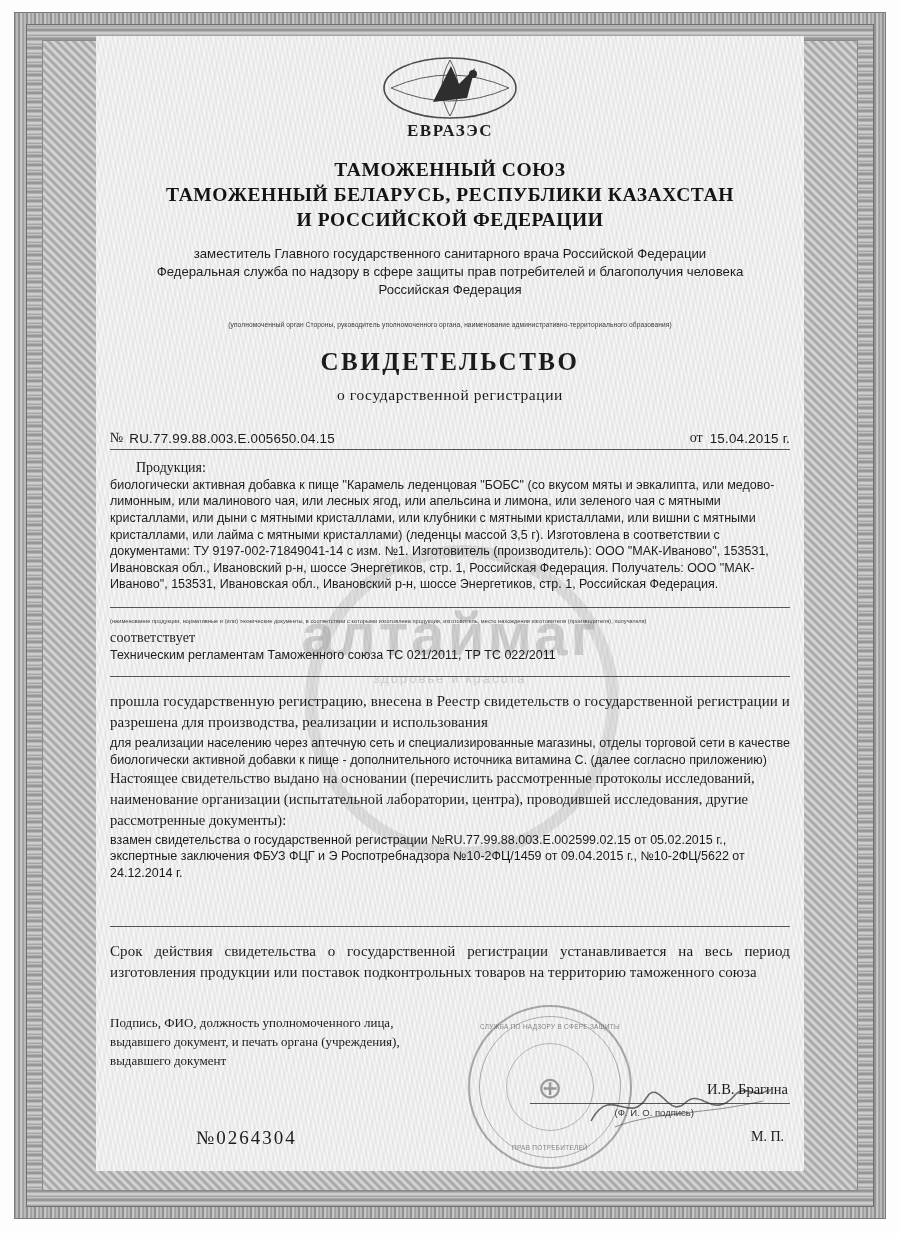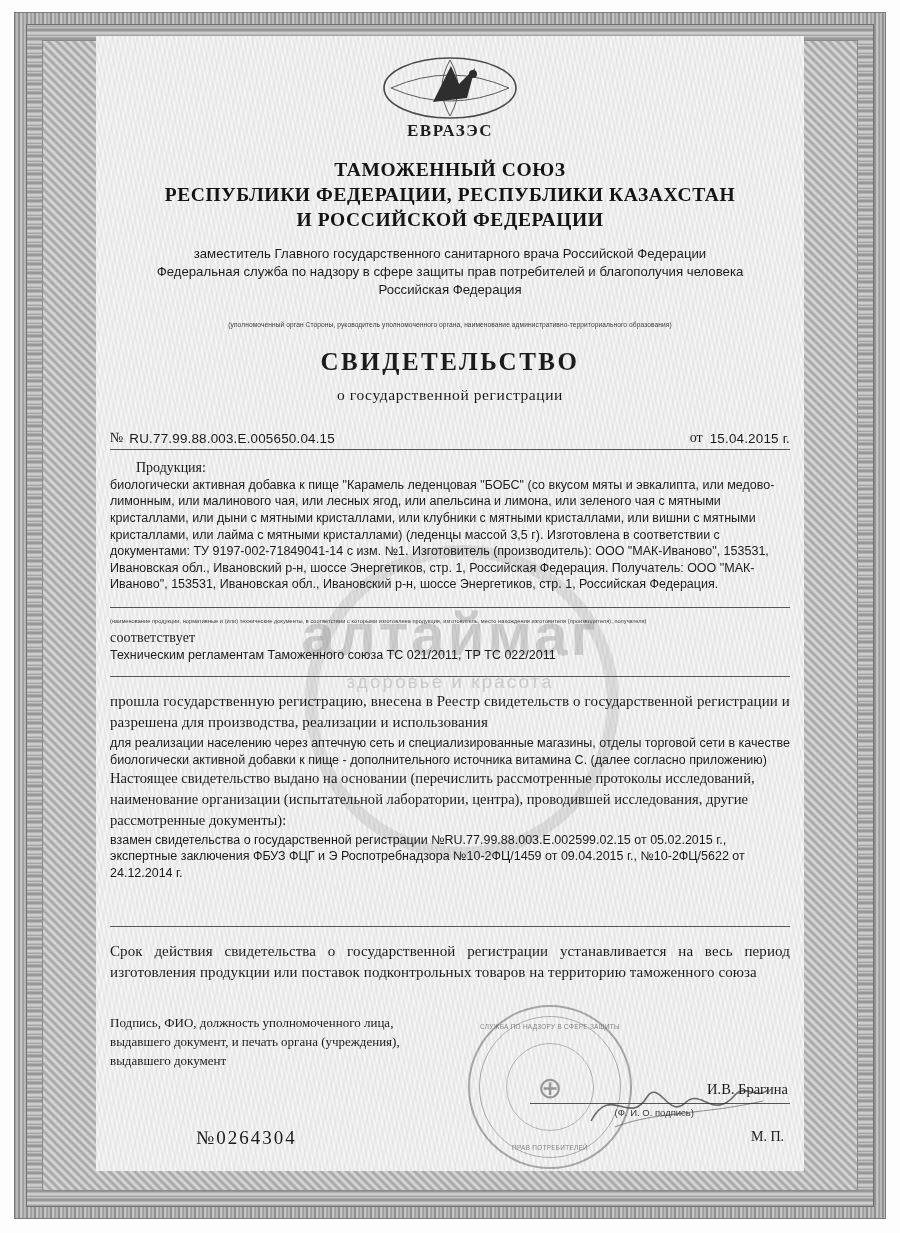--- a/index.html
+++ b/index.html
@@ -73,21 +73,21 @@
     text-align: center;
     pointer-events: none;
   }
   .watermark .wm-main {
     font-size: 60px;
     font-weight: bold;
     letter-spacing: 3px;
     color: rgba(120,120,120,0.30);
   }
   .watermark .wm-sub {
-    font-size: 19px;
+    font-size: 13px;
     letter-spacing: 2px;
     color: rgba(130,130,130,0.32);
     margin-top: 2px;
   }
   .wm-circle {
     position: absolute;
     left: 305px; top: 545px;
     width: 290px; height: 290px;
     border: 12px solid rgba(120,120,120,0.18);
     border-radius: 50%;
@@ -320,21 +320,21 @@
         <path d="M36 34 q59 26 118 0" fill="none" stroke="#5a5a5a" stroke-width="1"></path>
         <path d="M95 6 q-16 28 0 56 q16 -28 0 -56" fill="none" stroke="#5a5a5a" stroke-width="1"></path>
         <path d="M78 48 L96 12 L104 30 L120 14 L112 44 Z" fill="#2e2e2e"></path>
         <circle cx="118" cy="20" r="4" fill="#2e2e2e"></circle>
         <text x="95" y="82" text-anchor="middle" font-family="Liberation Serif, serif" font-size="17" font-weight="bold" fill="#1e1e1e" letter-spacing="1.5">ЕВРАЗЭС</text>
       </svg>
     </div>
 
     <div class="title-main">
       <div>ТАМОЖЕННЫЙ СОЮЗ</div>
-      <div>РЕСПУБЛИКИ ФЕДЕРАЦИИ, РЕСПУБЛИКИ КАЗАХСТАН</div>
+      <div>ТАМОЖЕННЫЙ БЕЛАРУСЬ, РЕСПУБЛИКИ КАЗАХСТАН</div>
       <div>И РОССИЙСКОЙ ФЕДЕРАЦИИ</div>
     </div>
 
     <div class="org-block">
       <div>заместитель Главного государственного санитарного врача Российской Федерации</div>
       <div>Федеральная служба по надзору в сфере защиты прав потребителей и благополучия человека</div>
       <div>Российская Федерация</div>
     </div>
 
     <div class="micro-note">(уполномоченный орган Стороны, руководитель уполномоченного органа, наименование административно-территориального образования)</div>

